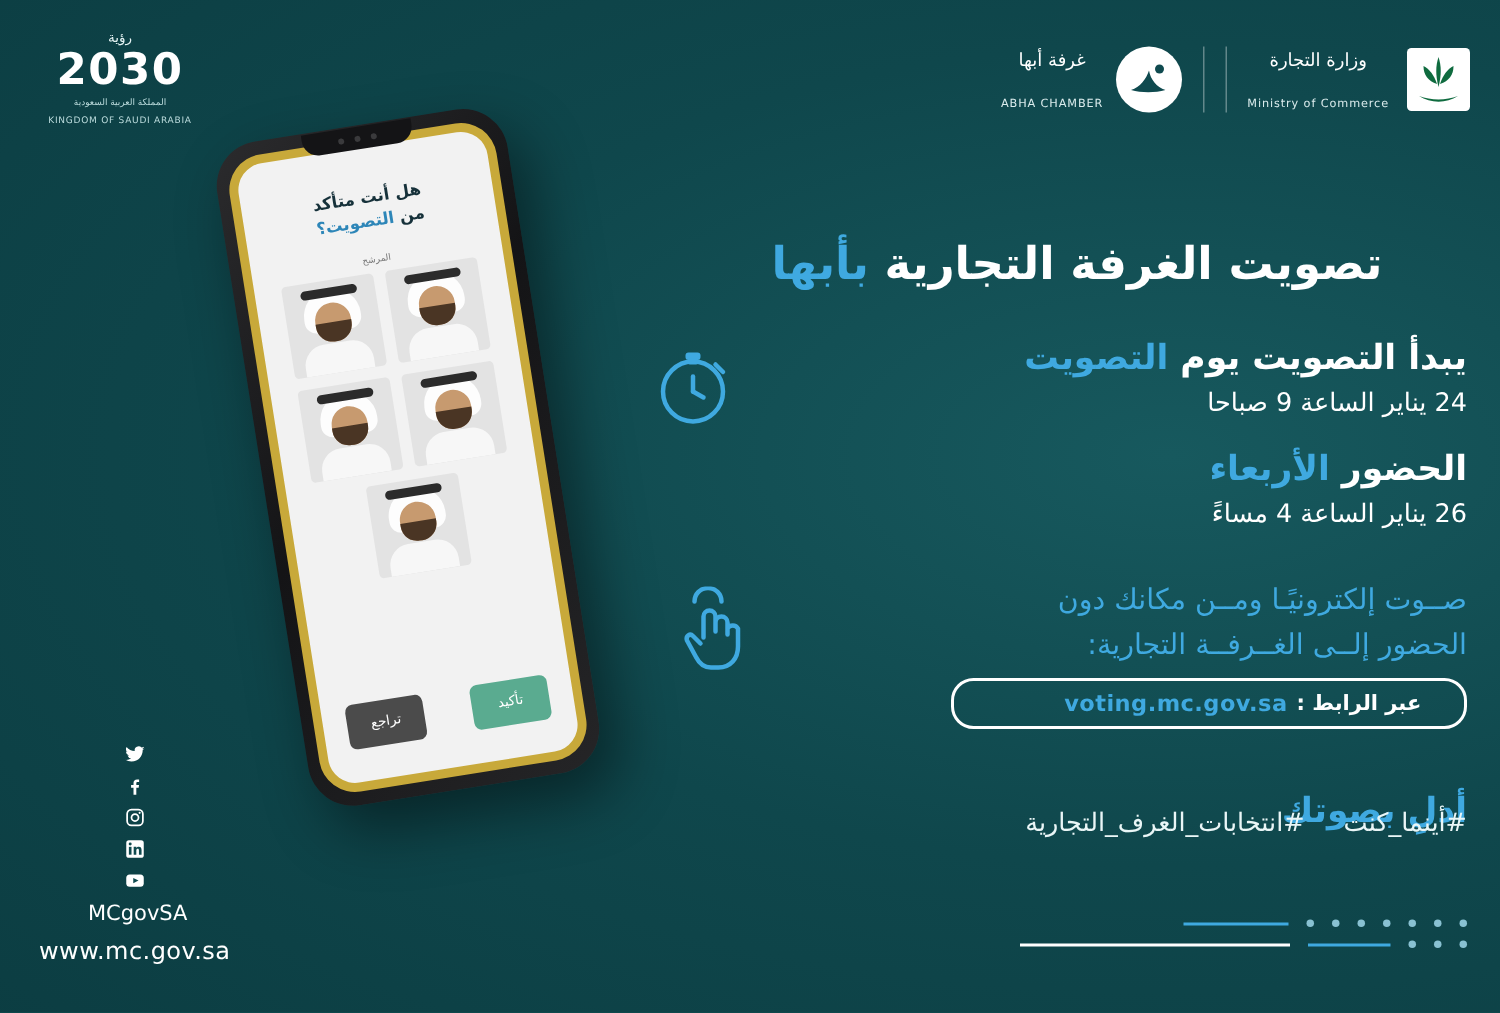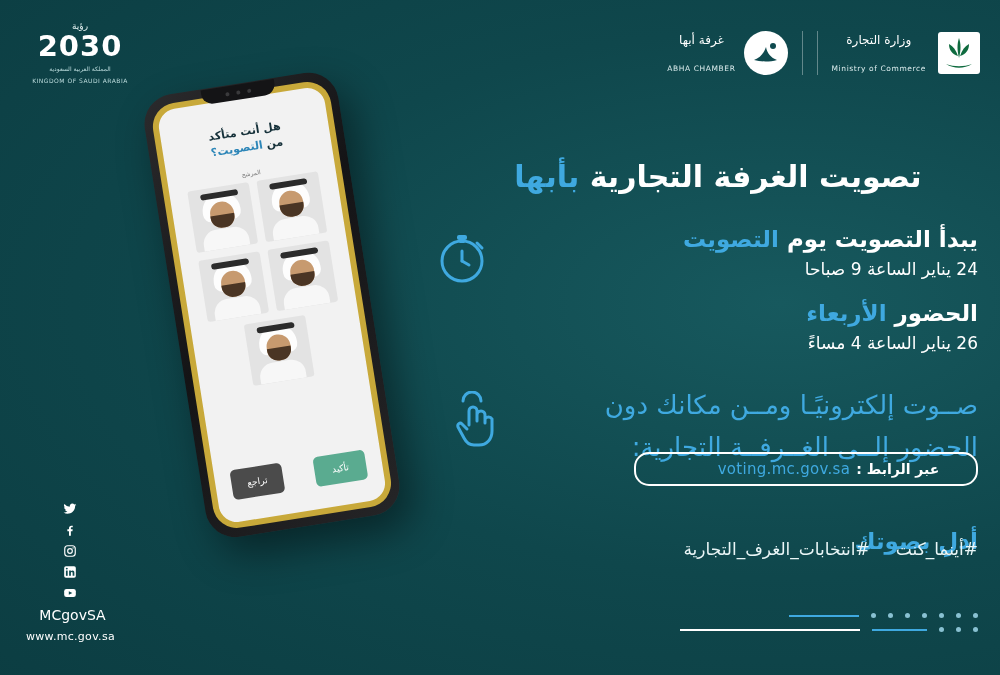--- a/index.html
+++ b/index.html
@@ -39,47 +39,47 @@
 
   .infoblock{position:absolute;right:22px;top:225px;width:545px;direction:rtl;text-align:right;}
   .info-row{position:relative;margin-bottom:20px;padding-left:70px;}
   .info-l1{font-size:23px;font-weight:bold;color:#ffffff;line-height:1.3;}
   .info-l1 .bl{color:#3fa9e0;}
   .info-l2{font-size:17px;color:#ffffff;margin-top:4px;}
 
   .timer-icon{position:absolute;left:0;top:4px;width:58px;height:58px;}
 
   .elecblock{position:absolute;right:22px;top:385px;width:545px;direction:rtl;text-align:right;padding-left:90px;box-sizing:border-box;}
-  .elec-line{font-size:26px;color:#3fa9e0;line-height:1.6;letter-spacing:1px;}
+  .elec-line{font-size:19px;color:#3fa9e0;line-height:1.6;letter-spacing:1px;}
   .hand-icon{position:absolute;left:10px;top:6px;width:62px;height:62px;}
 
   .linkbar{position:absolute;right:22px;top:452px;width:340px;height:30px;
     border:2px solid #ffffff;border-radius:15px;display:flex;align-items:center;justify-content:center;
     direction:rtl;gap:6px;background:transparent;}
   .linkbar .lbl{font-size:14px;color:#ffffff;font-weight:bold;}
-  .linkbar .url{font-size:15px;color:#3fa9e0;font-weight:normal;letter-spacing:.3px;margin-left:45px;}
+  .linkbar .url{font-size:15px;color:#3fa9e0;font-weight:bold;letter-spacing:.3px;margin-left:45px;}
 
   .vote-cta{position:absolute;right:22px;top:528px;width:545px;text-align:right;direction:rtl;
     font-size:23px;font-weight:bold;color:#3fa9e0;}
   .hashtags{position:absolute;right:22px;top:539px;width:545px;text-align:right;direction:rtl;
     font-size:17px;color:#eaf6f7;}
   .hashtags span{margin-left:26px;}
 
   
   .deco{position:absolute;right:22px;bottom:28px;width:380px;height:34px;}
   .dotrow{display:flex;gap:12px;align-items:center;justify-content:flex-end;margin-bottom:9px;}
   .dot{width:5px;height:5px;border-radius:50%;background:#9fd7ea;opacity:.85;}
   .barline{height:2px;background:#3fa9e0;}
 
   
   .social{position:absolute;left:26px;bottom:32px;}
   .social-row{display:flex;align-items:center;gap:7px;margin-bottom:7px;flex-direction:column;}
   .s-ico{width:14px;height:14px;fill:#ffffff;}
   .handle{font-size:14px;color:#ffffff;margin-left:4px;}
-  .site{font-size:11px;color:#ffffff;letter-spacing:.3px;}
+  .site{font-size:16px;color:#ffffff;letter-spacing:.3px;}
 
   
   .phone-wrap{position:absolute;left:150px;top:80px;width:260px;height:500px;
     transform:rotate(-9deg);}
   .phone{position:relative;width:196px;height:448px;margin-left:28px;
     background:linear-gradient(135deg,#2b2b2d 0%,#141416 45%,#252527 100%);
     border-radius:30px;box-shadow:10px 18px 40px rgba(0,0,0,.45);
     padding:9px 8px;box-sizing:border-box;}
   .screen{position:relative;width:100%;height:100%;border-radius:24px;overflow:hidden;
     background:#c8a93a;}

